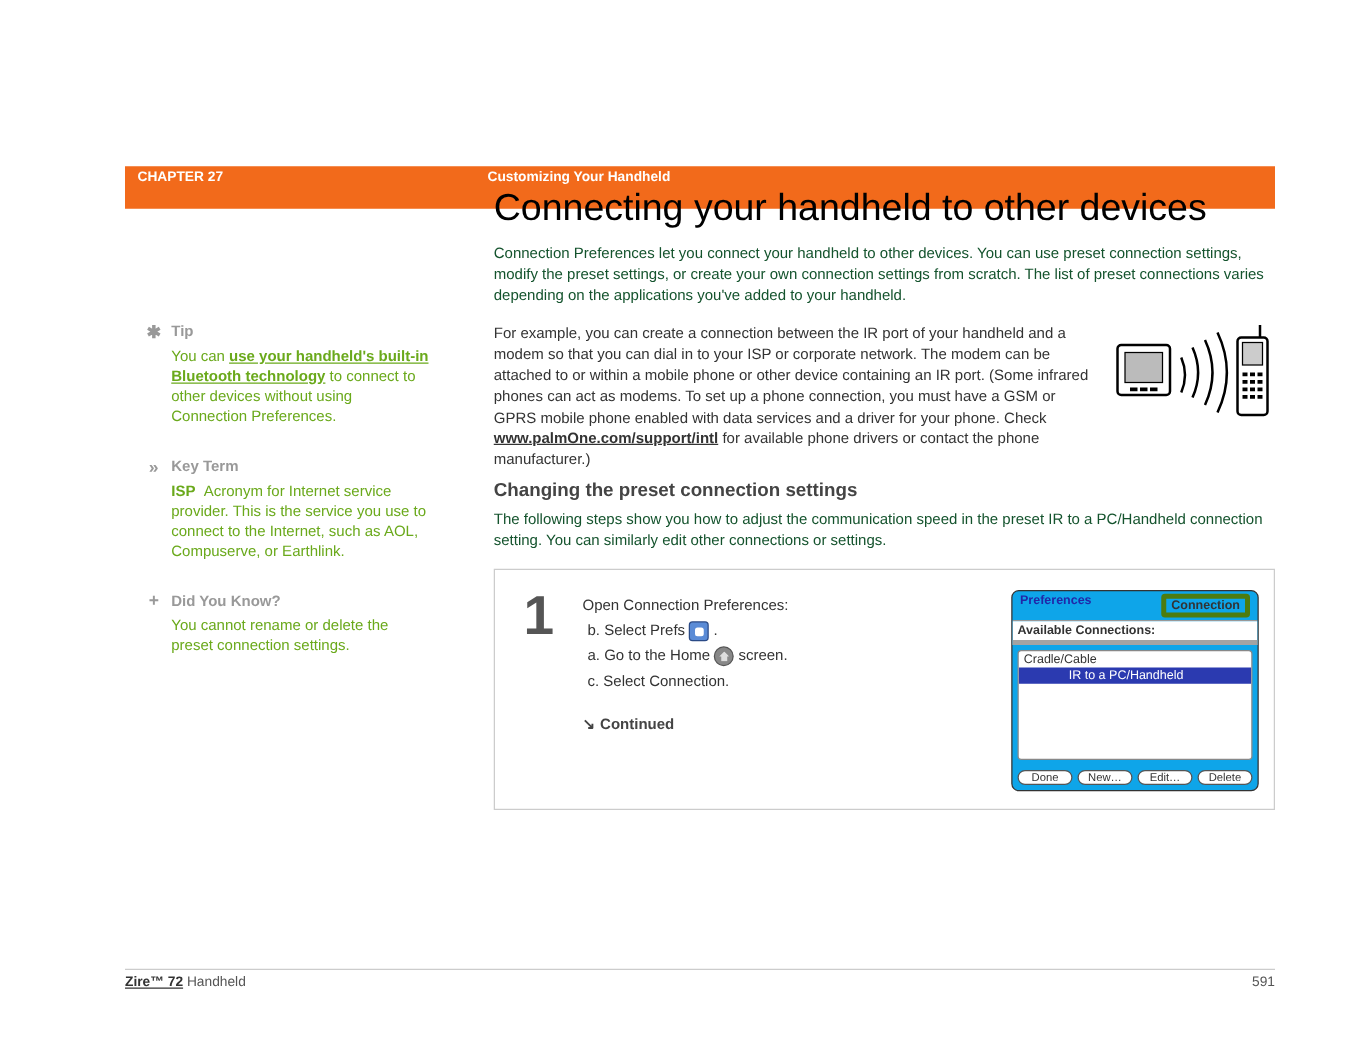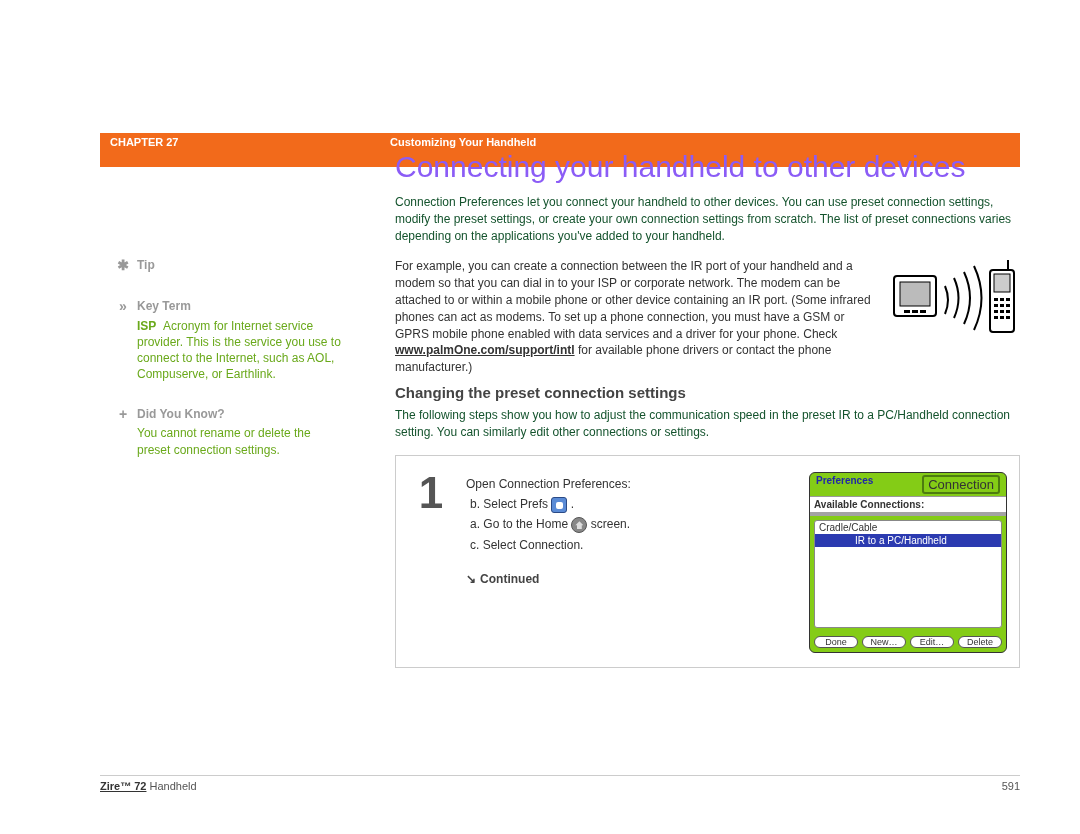--- a/index.html
+++ b/index.html
@@ -60,21 +60,21 @@
   .side-strong { font-weight: bold; }
   .main {
     position: absolute;
     top: 150px;
     left: 395px;
     right: 60px;
   }
   h1 {
     font-size: 30px;
     font-weight: 400;
-    color: #8b5cf6;
+    color: #000000;
     margin-bottom: 10px;
   }
   .body-text {
     font-size: 12px;
     line-height: 1.4;
     color: #14532d;
     margin-bottom: 14px;
   }
   .example-row {
     display: flex;
@@ -123,45 +123,45 @@
     font-size: 12px;
   }
   .continued .arrow { display:inline-block; transform: rotate(0deg); margin-right:4px;}
   .screenshot {
     width: 210px;
     padding: 16px 12px 14px 0;
   }
   .palm-window {
     border: 1px solid #333;
     border-radius: 6px;
-    background: #84cc16;
+    background: #0ea5e9;
     font-family: Tahoma, Arial, sans-serif;
     font-size: 10px;
     overflow: hidden;
   }
   .palm-title {
     display: flex;
     justify-content: space-between;
     padding: 2px 6px;
     border-bottom: 1px solid #999;
   }
   .palm-title .t-left { color: #2127a8; font-weight: bold; }
-  .palm-title .t-right { color: #333; border:2px solid #4d7c0f; border-radius:3px; padding:0 4px; font-size:13px;}
+  .palm-title .t-right { color: #333; border:4px solid #4d7c0f; border-radius:3px; padding:0 4px; font-size:10px;font-weight:bold;}
   .palm-sub {
     background: #fff;
     padding: 2px 4px;
     font-weight: bold;
     font-size: 10px;
     border-bottom: 4px solid #a3a3a3;
   }
   .palm-list {
     background: #fff;
     border: 1px solid #888;
     margin: 4px;
-    height: 108px;
+    height: 88px;
     border-radius: 3px;
     overflow: hidden;
   }
   .palm-list div { padding: 1px 4px; font-size: 10px; }
   .palm-list .sel { background: #2b3ab0; color: #fff; padding-left: 40px; }
   .palm-buttons {
     display: flex;
     gap: 4px;
     padding: 4px;
     justify-content: space-between;
@@ -213,20 +213,23 @@
 <div class="header-bar">
   <div class="chapter-block">CHAPTER 27</div>
   <div class="chapter-title-block">Customizing Your Handheld</div>
 </div>
 
 <div class="sidebar">
   <div class="side-section">
     <div class="side-heading">
       <span class="glyph">✱</span>
       <span>Tip</span>
+    </div>
+    <div class="side-body">
+      <span>You can </span><a class="side-link">use your handheld's built-in Bluetooth technology</a><span> to connect to other devices without using Connection Preferences.</span>
     </div>
   </div>
 
   <div class="side-section">
     <div class="side-heading">
       <span class="glyph">»</span>
       <span>Key Term</span>
     </div>
     <div class="side-body">
       <span class="side-strong">ISP</span>&nbsp;&nbsp;<span>Acronym for Internet service provider. This is the service you use to connect to the Internet, such as AOL, Compuserve, or Earthlink.</span>

